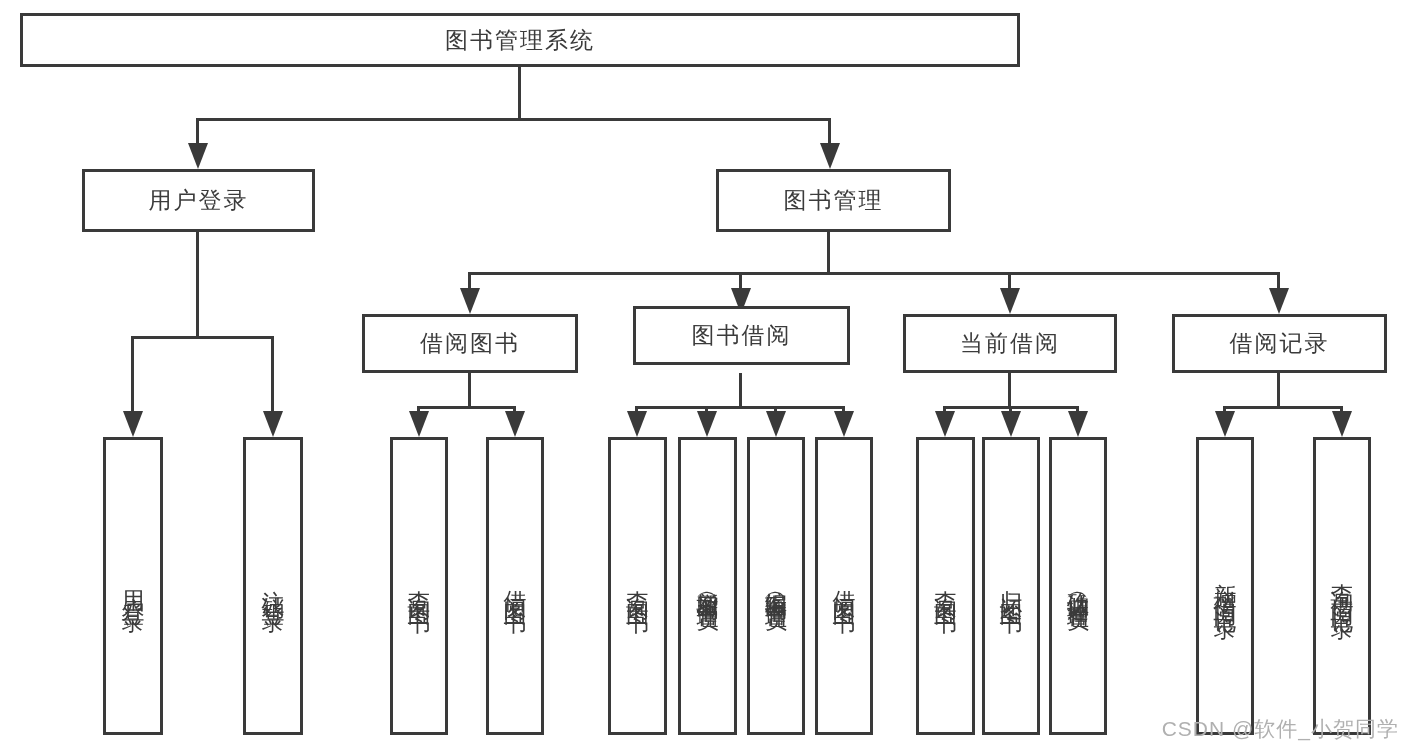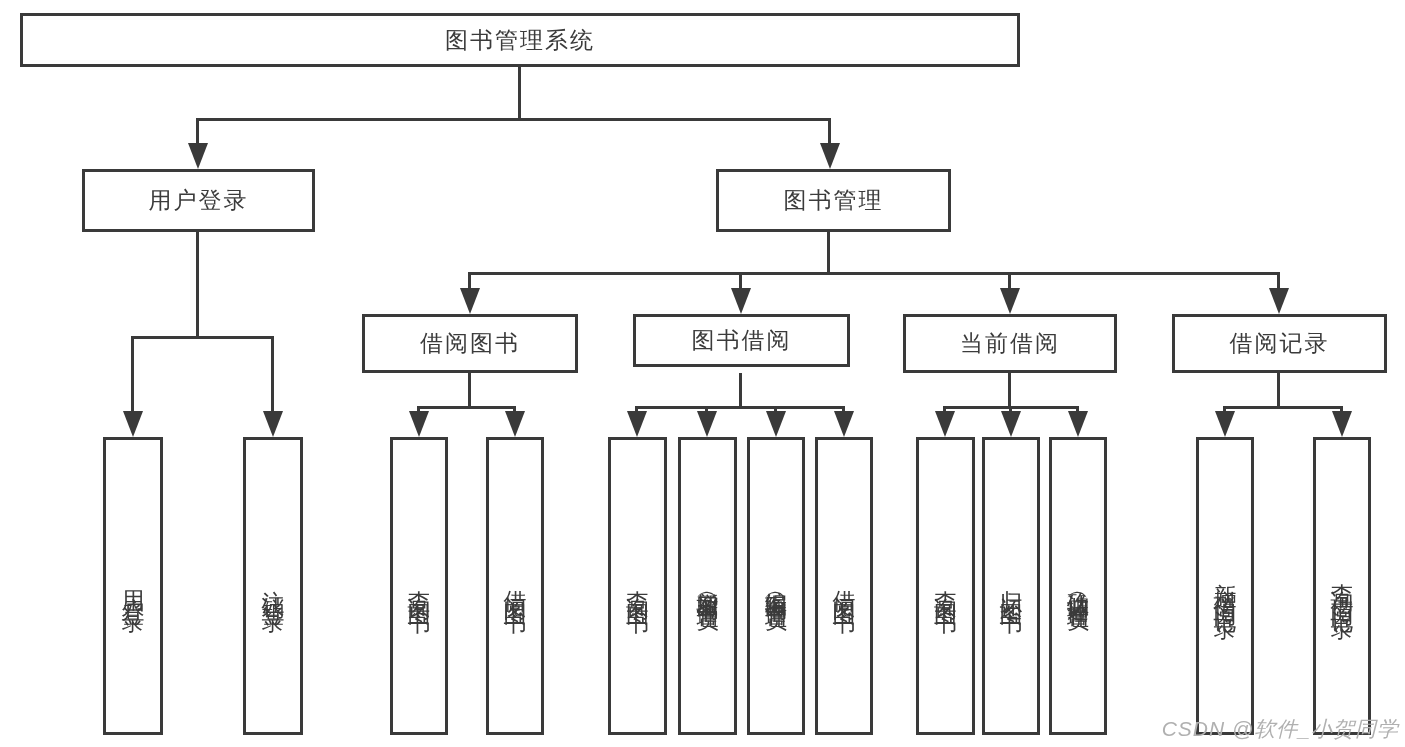--- a/index.html
+++ b/index.html
@@ -62,21 +62,20 @@
   }
   .watermark {
     position: absolute;
     top: 715px;
     right: 6px;
     font-size: 21px;
     letter-spacing: 1px;
     color: var(--watermark);
     z-index: 3;
     white-space: nowrap;
-    font-style: italic;
   }
 </style>
 </head>
 <body>
 
 <div class="canvas">
 
   <div class="hbox" style="left:20px; top:13px; width:1000px; height:54px;">
     <span>图书管理系统</span>
   </div>
@@ -109,21 +108,21 @@
   <div class="vl" style="left:739px; top:272px; height:18px;"></div>
   <div class="tri" style="left:731px; top:288px;"></div>
   <div class="vl" style="left:1008px; top:272px; height:18px;"></div>
   <div class="tri" style="left:1000px; top:288px;"></div>
   <div class="vl" style="left:1277px; top:272px; height:18px;"></div>
   <div class="tri" style="left:1269px; top:288px;"></div>
 
   <div class="hbox" style="left:362px; top:314px; width:216px; height:59px;">
     <span>借阅图书</span>
   </div>
-  <div class="hbox" style="left:633px; top:314px; width:217px; height:53px;">
+  <div class="hbox" style="left:633px; top:306px; width:217px; height:59px;">
     <span>图书借阅</span>
   </div>
   <div class="hbox" style="left:1172px; top:314px; width:215px; height:59px;">
     <span>借阅记录</span>
   </div>
   <div class="hbox" style="left:903px; top:314px; width:214px; height:59px;">
     <span>当前借阅</span>
   </div>
 
   <div class="vl" style="left:468px; top:373px; height:35px;"></div>

